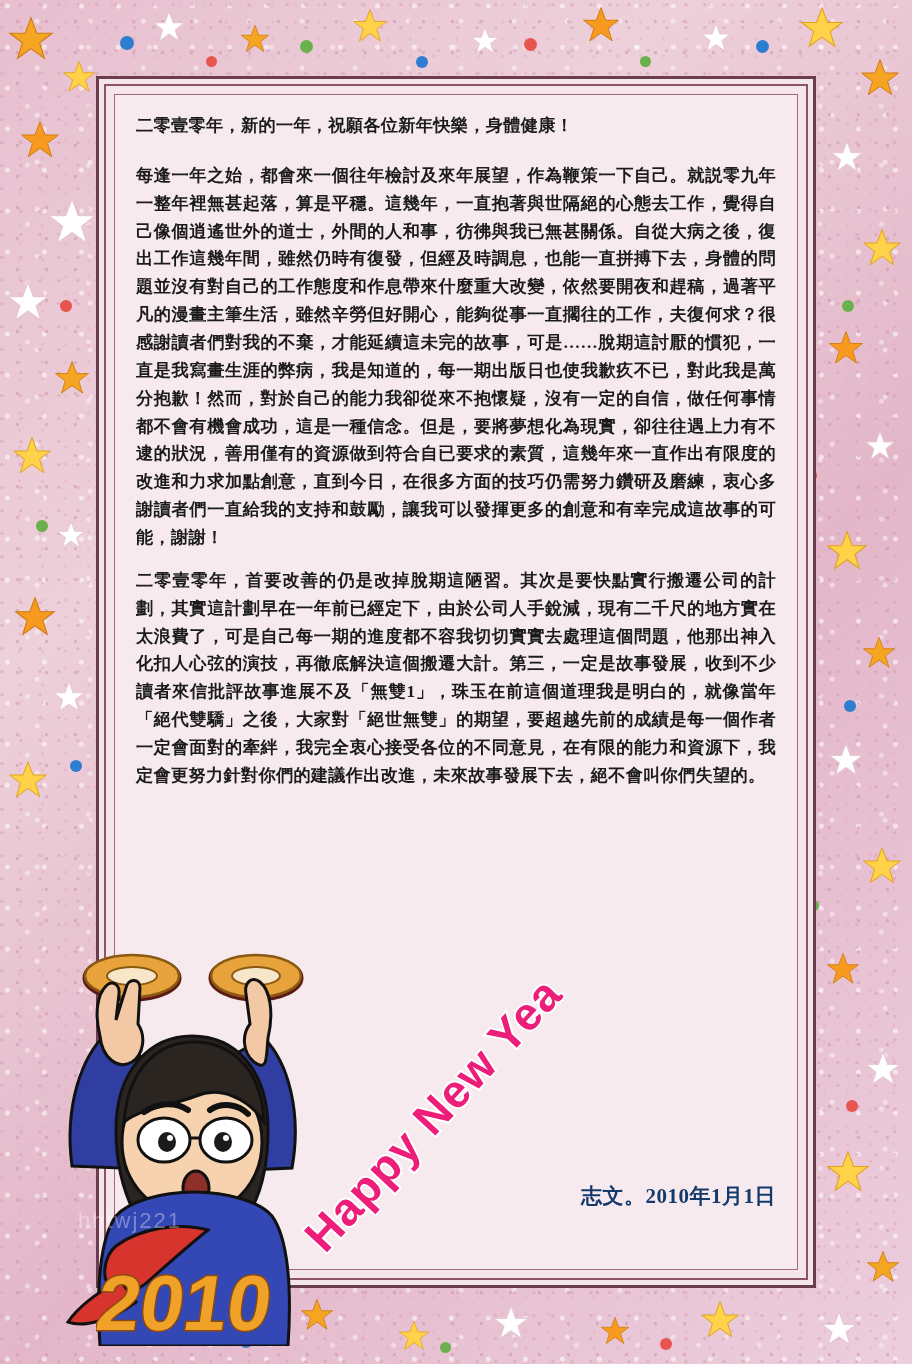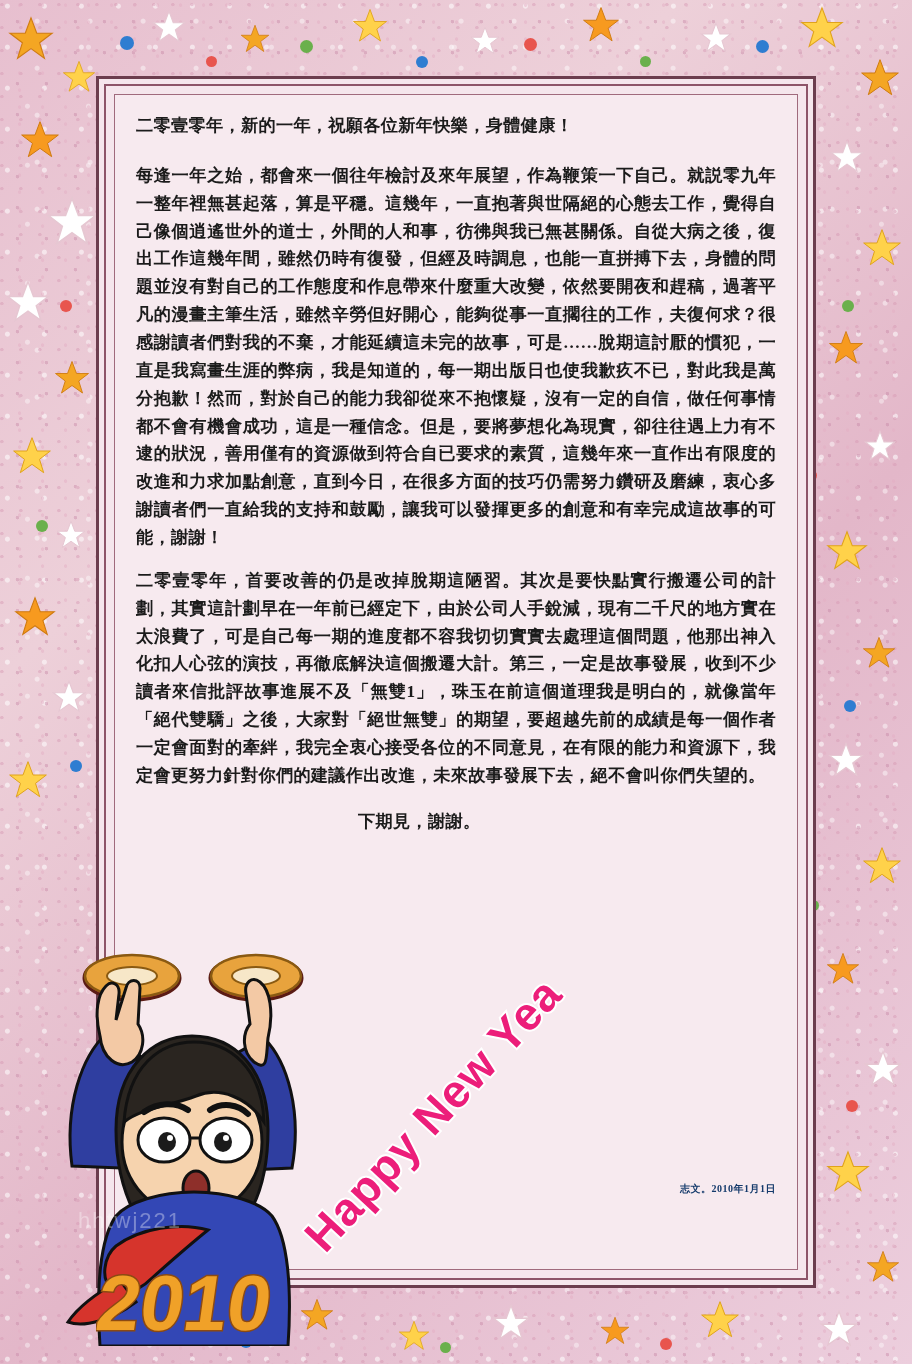--- a/index.html
+++ b/index.html
@@ -104,21 +104,21 @@
   }
   .letter p.closing {
     margin-top: 18px;
   }
   .signature {
     position: absolute;
     left: 136px;
     top: 1182px;
     width: 640px;
     text-align: right;
-    font-size: 10px;
+    font-size: 21px;
     font-weight: 700;
     color: #143a6b;
     letter-spacing: .5px;
   }
 
   
   .character {
     position: absolute;
     left: 20px;
     bottom: 18px;
@@ -373,21 +373,20 @@
   </div>
 
   <div class="frame-outer"></div>
   <div class="frame-mid"></div>
   <div class="frame-inner"></div>
 
   <div class="letter">
     <p class="greeting">二零壹零年，新的一年，祝願各位新年快樂，身體健康！</p>
     <p>每逢一年之始，都會來一個往年檢討及來年展望，作為鞭策一下自己。就説零九年一整年裡無甚起落，算是平穩。這幾年，一直抱著與世隔絕的心態去工作，覺得自己像個逍遙世外的道士，外間的人和事，彷彿與我已無甚關係。自從大病之後，復出工作這幾年間，雖然仍時有復發，但經及時調息，也能一直拼搏下去，身體的問題並沒有對自己的工作態度和作息帶來什麼重大改變，依然要開夜和趕稿，過著平凡的漫畫主筆生活，雖然辛勞但好開心，能夠從事一直擱往的工作，夫復何求？很感謝讀者們對我的不棄，才能延續這未完的故事，可是……脫期這討厭的慣犯，一直是我寫畫生涯的弊病，我是知道的，每一期出版日也使我歉疚不已，對此我是萬分抱歉！然而，對於自己的能力我卻從來不抱懷疑，沒有一定的自信，做任何事情都不會有機會成功，這是一種信念。但是，要將夢想化為現實，卻往往遇上力有不逮的狀況，善用僅有的資源做到符合自已要求的素質，這幾年來一直作出有限度的改進和力求加點創意，直到今日，在很多方面的技巧仍需努力鑽研及磨練，衷心多謝讀者們一直給我的支持和鼓勵，讓我可以發揮更多的創意和有幸完成這故事的可能，謝謝！</p>
     <p>二零壹零年，首要改善的仍是改掉脫期這陋習。其次是要快點實行搬遷公司的計劃，其實這計劃早在一年前已經定下，由於公司人手銳減，現有二千尺的地方實在太浪費了，可是自己每一期的進度都不容我切切實實去處理這個問題，他那出神入化扣人心弦的演技，再徹底解決這個搬遷大計。第三，一定是故事發展，收到不少讀者來信批評故事進展不及「無雙1」，珠玉在前這個道理我是明白的，就像當年「絕代雙驕」之後，大家對「絕世無雙」的期望，要超越先前的成績是每一個作者一定會面對的牽絆，我完全衷心接受各位的不同意見，在有限的能力和資源下，我定會更努力針對你們的建議作出改進，未來故事發展下去，絕不會叫你們失望的。</p>
-    <p class="indent-block closing">下期見，謝謝。</p>
   </div>
 
   <div class="signature">志文。2010年1月1日</div>
 
   <div class="character">
     <svg width="350" height="430" viewBox="0 0 350 430">
 
       <g>
         <ellipse cx="112" cy="62" rx="48" ry="22" fill="#c0392b" stroke="#5a1b14" stroke-width="3"></ellipse>
         <ellipse cx="112" cy="60" rx="47" ry="21" fill="#e8a33d" stroke="#8a5a12" stroke-width="2.5"></ellipse>

